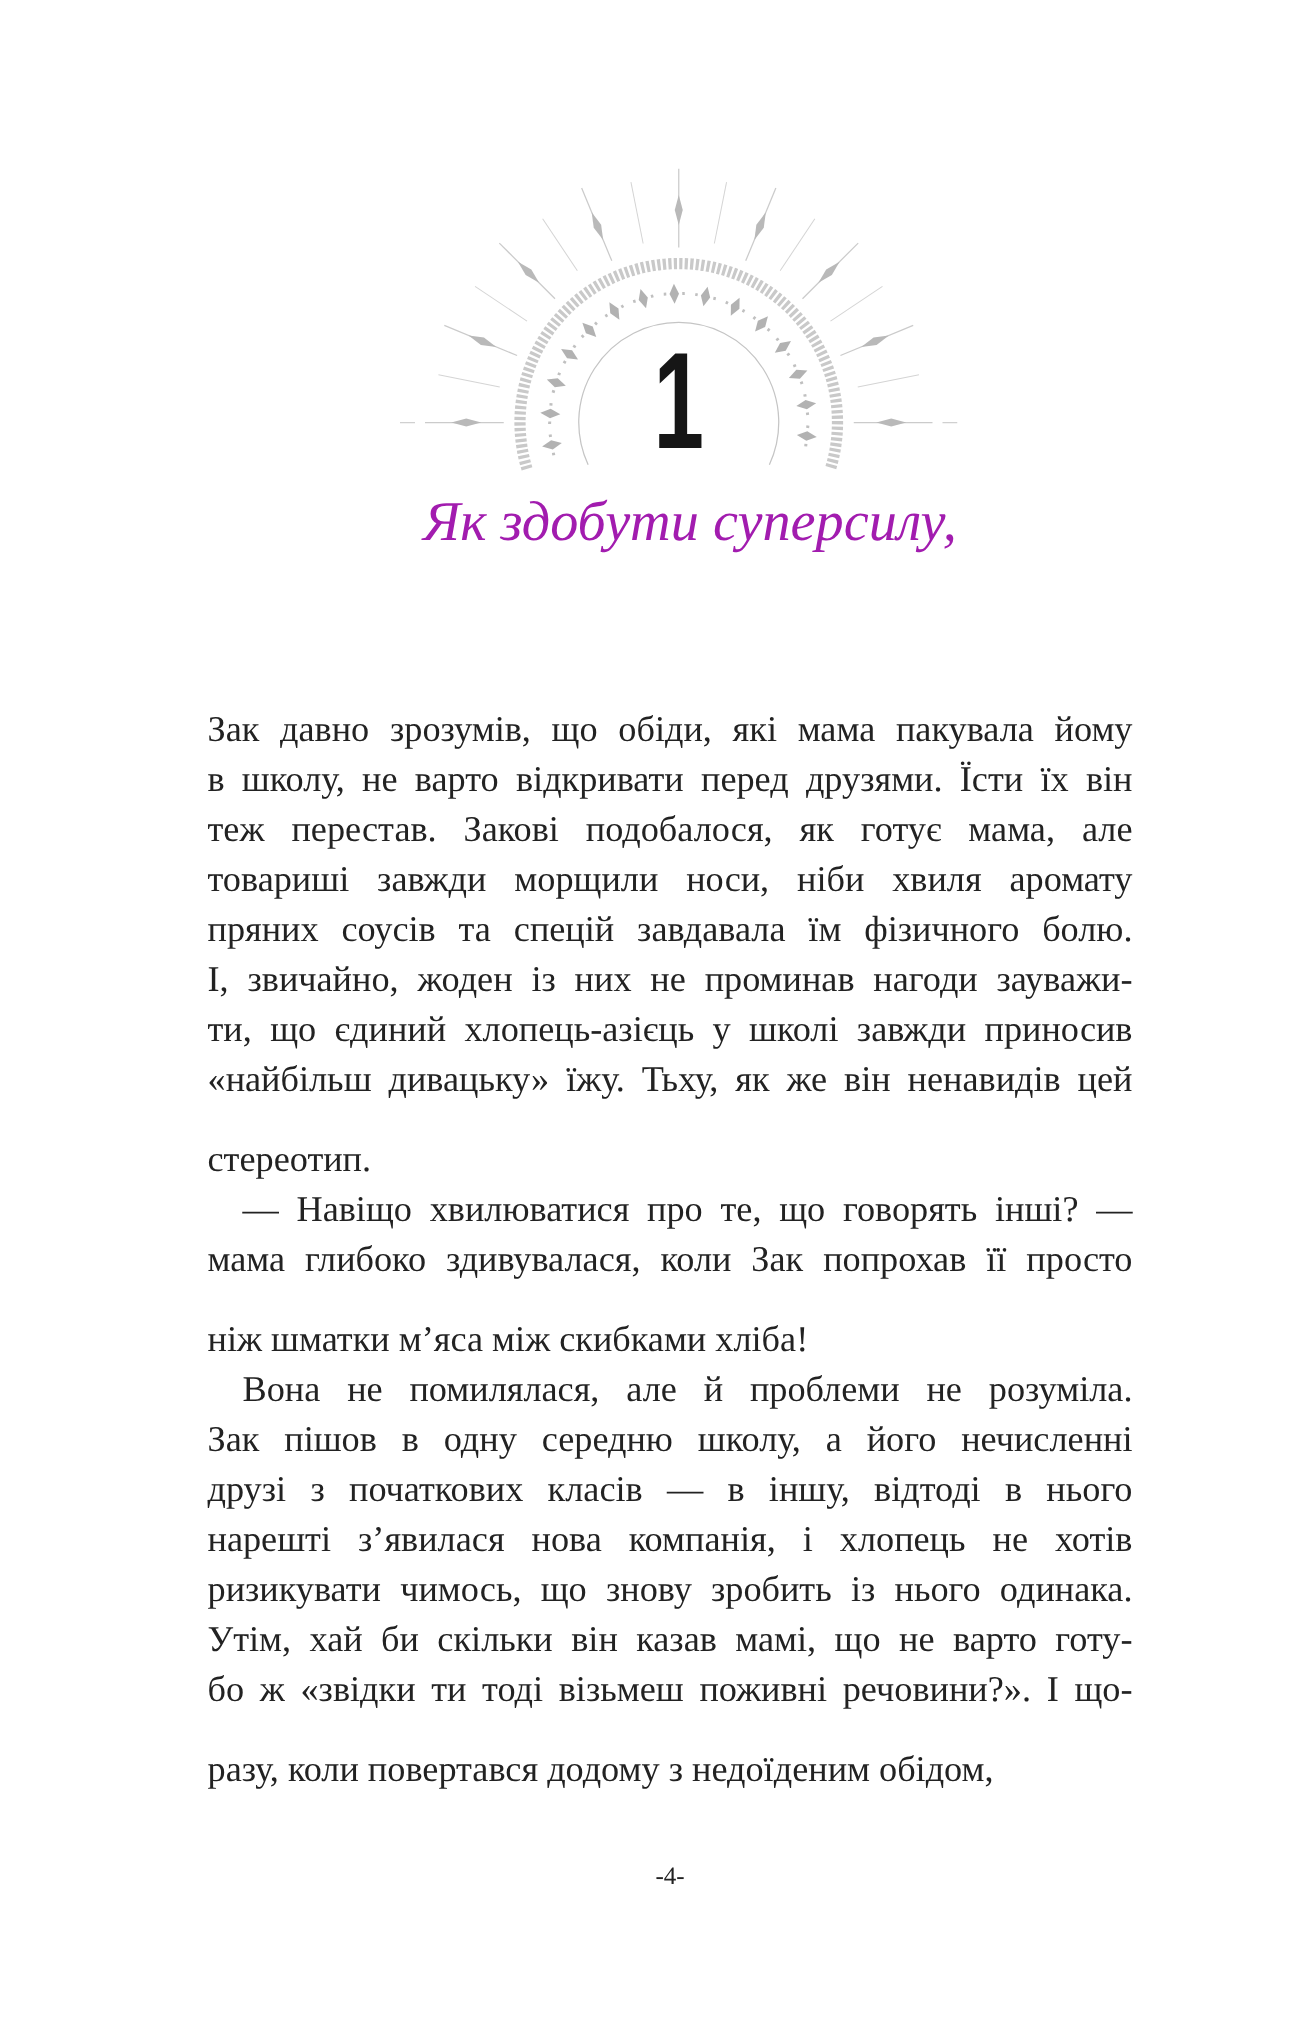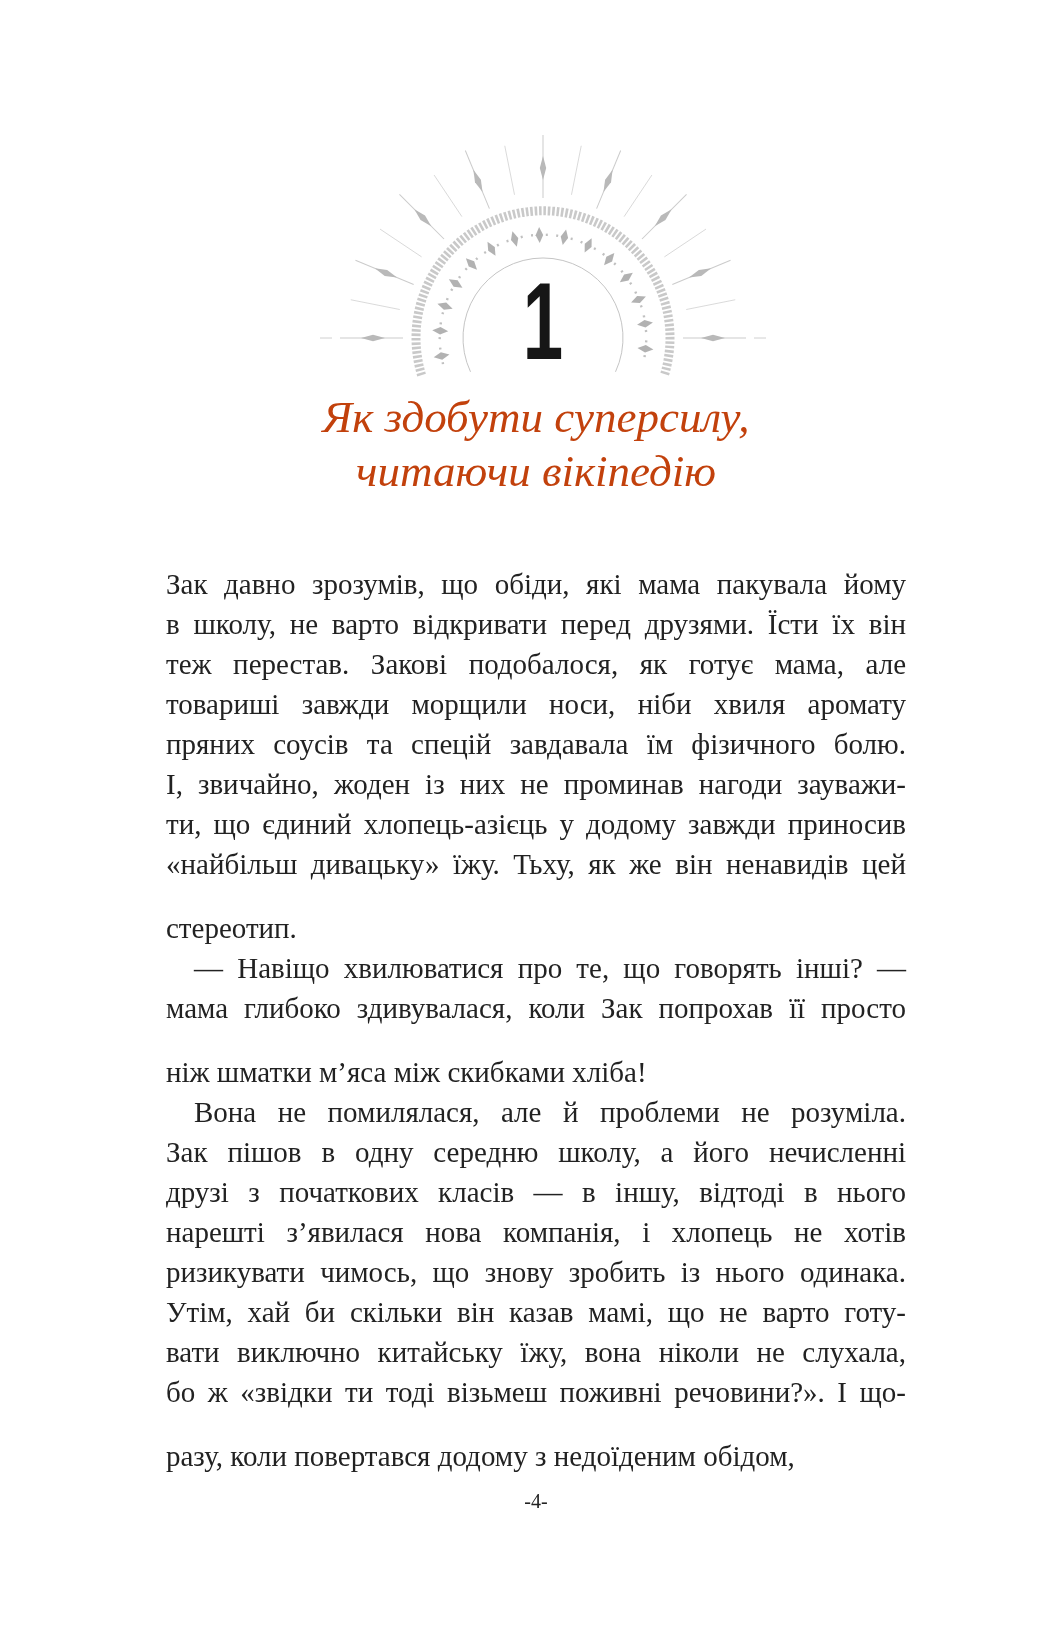--- a/index.html
+++ b/index.html
@@ -34,28 +34,28 @@
     font-size: 110px;
     line-height: 1;
     color: #161616;
     transform: scaleX(0.66);
     transform-origin: 50% 0;
   }
 
   
   .chapter-title {
     position: absolute;
-    left: 166px;
+    left: 182px;
     top: 390px;
     width: 740px;
     text-align: center;
     font-style: italic;
     font-size: 45px;
     line-height: 54px;
-    color: #c2410c;
+    color: #a21caf;
   }
 
   
   .body-text {
     position: absolute;
     left: 166px;
     top: 564px;
     width: 740px;
     font-size: 29px;
     line-height: 40px;
@@ -141,51 +141,49 @@
     <use href="#orn" transform="rotate(-176 223 228)"></use>
     <use href="#orn" transform="rotate(-190 223 228)"></use>
 
     <path d="M150.5 261.8 A80 80 0 1 1 295.5 261.8" fill="none" stroke="#c5c5c5" stroke-width="1"></path>
   </svg>
 
   <div class="chapter-number">1</div>
 
   <div class="chapter-title">
     <div>Як здобути суперсилу,</div>
-    <div>читаючи вікіпедію</div>
   </div>
 
   <div class="body-text">
 
     <div class="para">
       <div class="line">Зак давно зрозумів, що обіди, які мама пакувала йому</div>
       <div class="line">в школу, не варто відкривати перед друзями. Їсти їх він</div>
       <div class="line">теж перестав. Закові подобалося, як готує мама, але</div>
       <div class="line">товариші завжди морщили носи, ніби хвиля аромату</div>
       <div class="line">пряних соусів та спецій завдавала їм фізичного болю.</div>
       <div class="line">І, звичайно, жоден із них не проминав нагоди зауважи-</div>
-      <div class="line">ти, що єдиний хлопець-азієць у додому завжди приносив</div>
+      <div class="line">ти, що єдиний хлопець-азієць у школі завжди приносив</div>
       <div class="line">«найбільш дивацьку» їжу. Тьху, як же він ненавидів цей</div>
       <div class="line last">стереотип.</div>
     </div>
 
     <div class="para">
       <div class="line indent">— Навіщо хвилюватися про те, що говорять інші? —</div>
       <div class="line">мама глибоко здивувалася, коли Зак попрохав її просто</div>
       <div class="line last">ніж шматки м’яса між скибками хліба!</div>
     </div>
 
     <div class="para">
       <div class="line indent">Вона не помилялася, але й проблеми не розуміла.</div>
       <div class="line">Зак пішов в одну середню школу, а його нечисленні</div>
       <div class="line">друзі з початкових класів — в іншу, відтоді в нього</div>
       <div class="line">нарешті з’явилася нова компанія, і хлопець не хотів</div>
       <div class="line">ризикувати чимось, що знову зробить із нього одинака.</div>
       <div class="line">Утім, хай би скільки він казав мамі, що не варто готу-</div>
-      <div class="line">вати виключно китайську їжу, вона ніколи не слухала,</div>
       <div class="line">бо ж «звідки ти тоді візьмеш поживні речовини?». І що-</div>
       <div class="line last">разу, коли повертався додому з недоїденим обідом,</div>
     </div>
 
   </div>
 
   <div class="page-number">-4-</div>
 
 </div>
 

